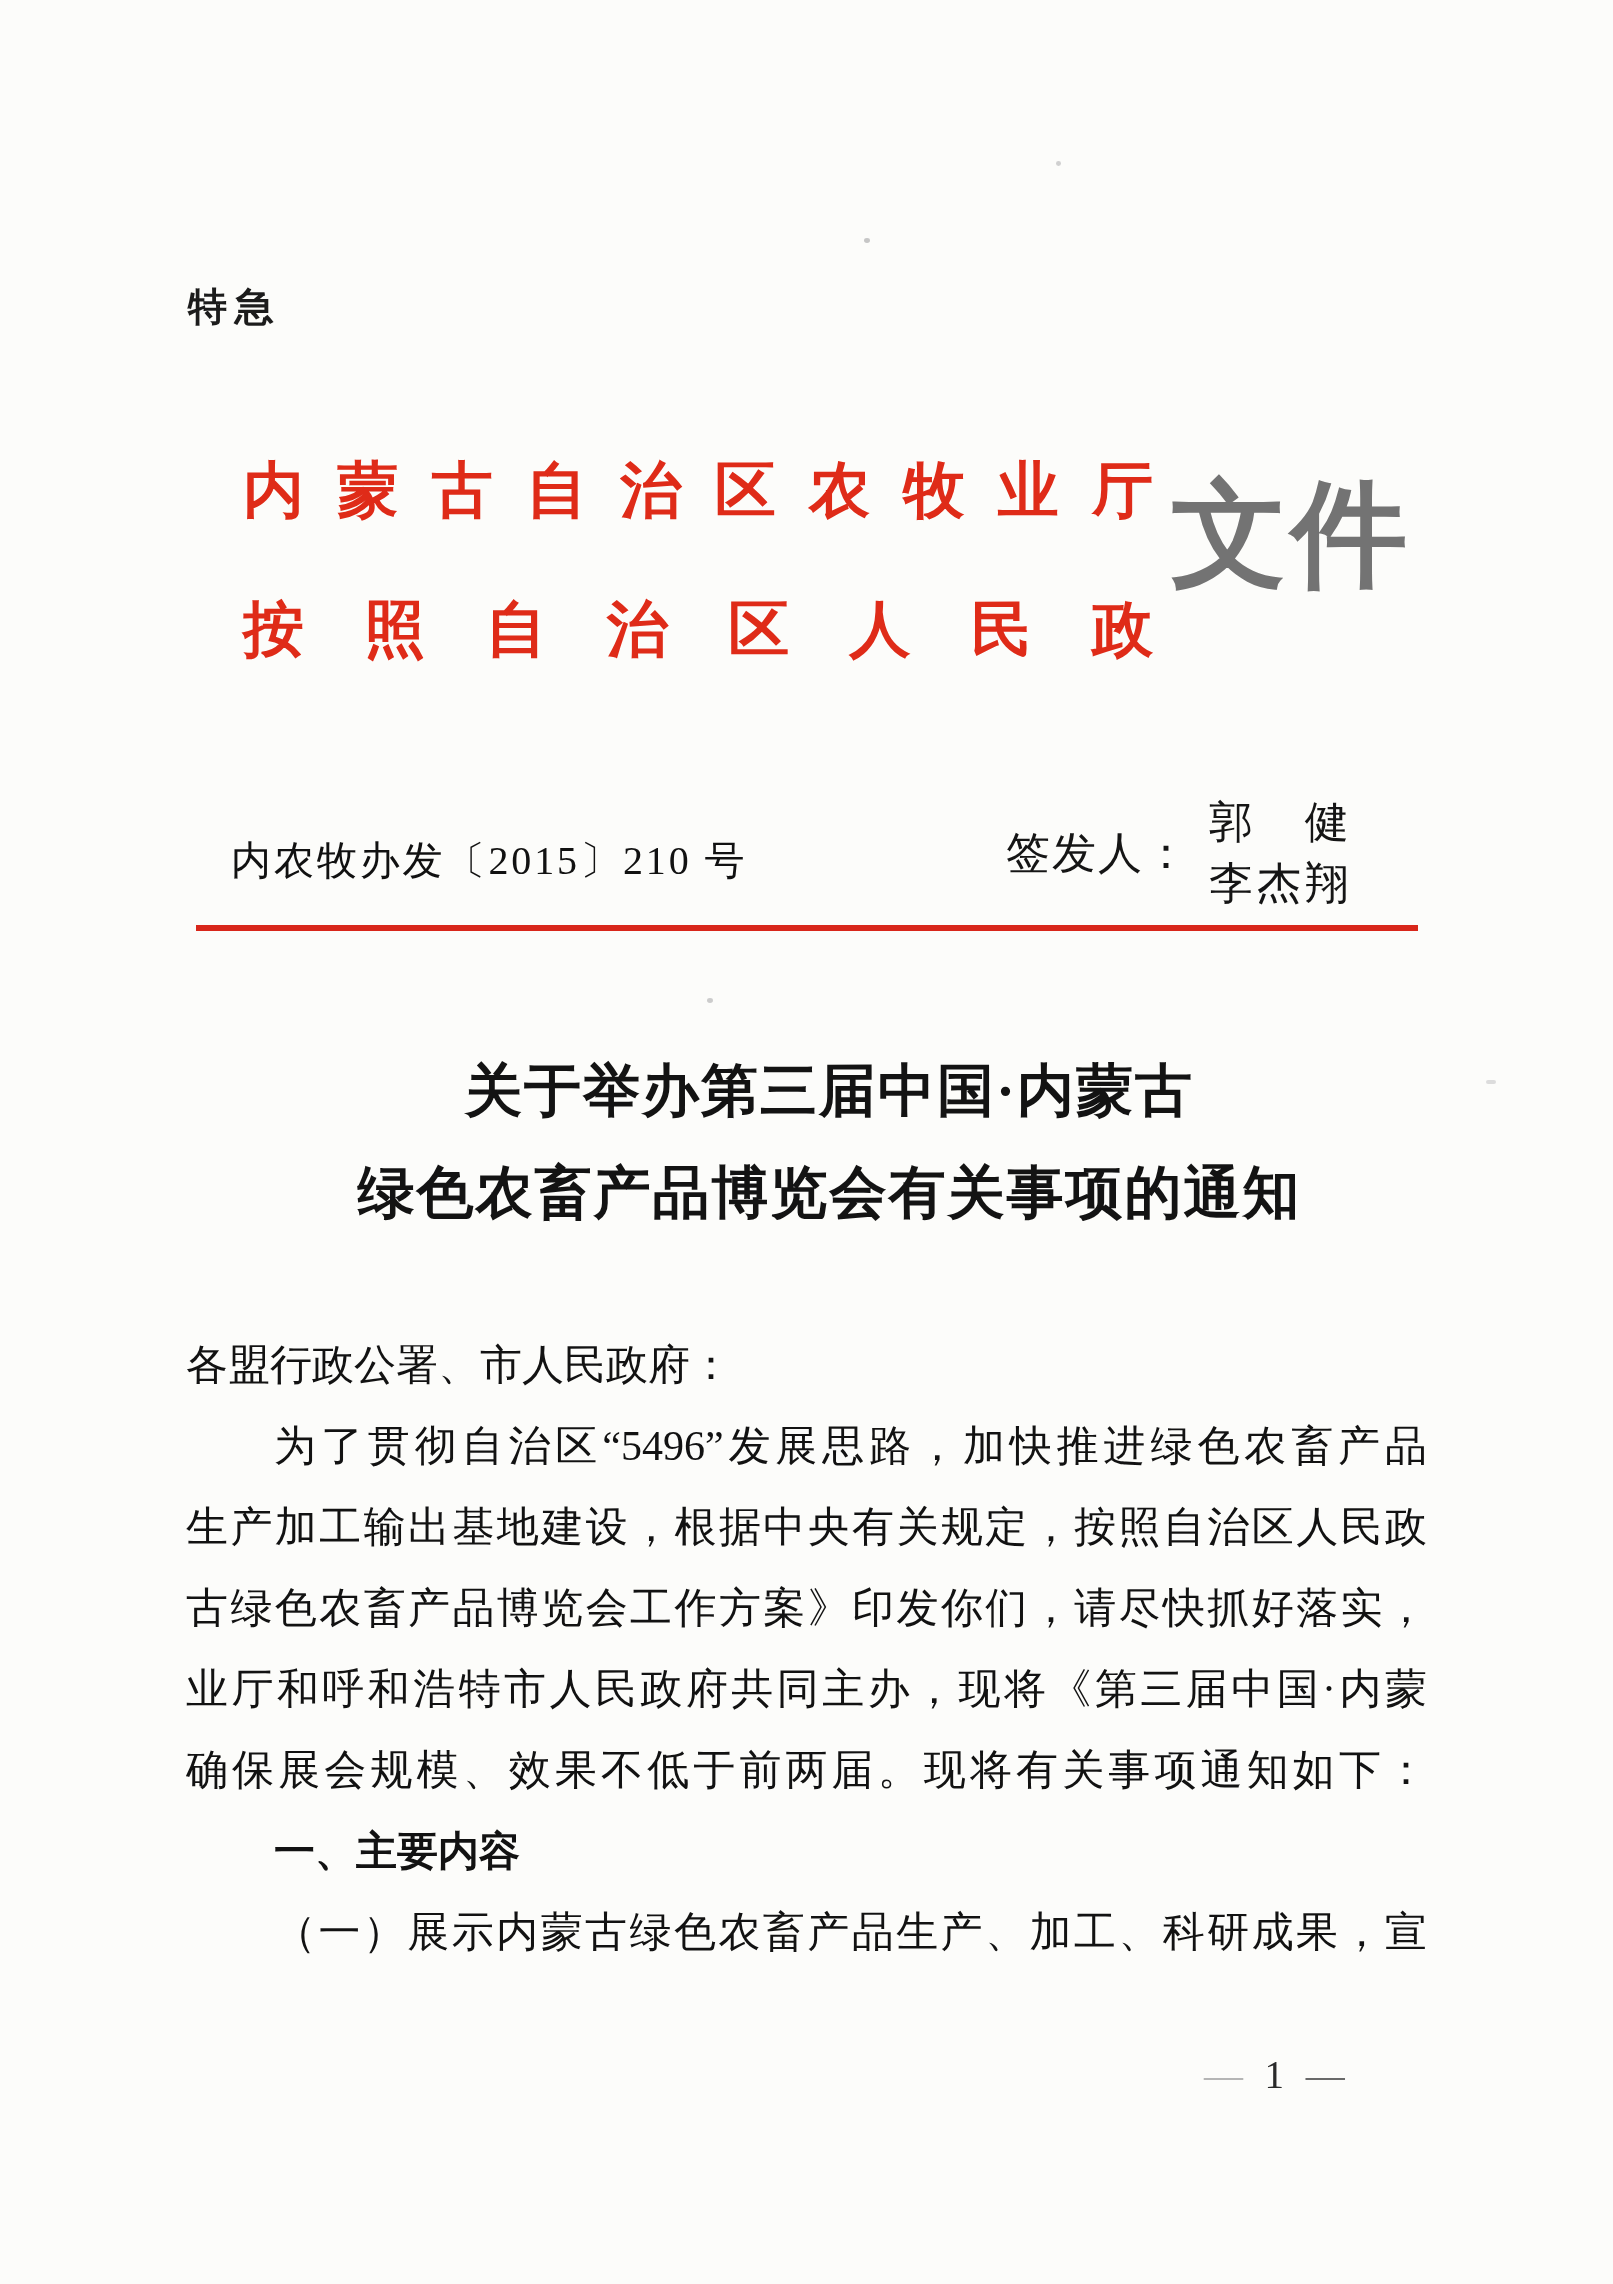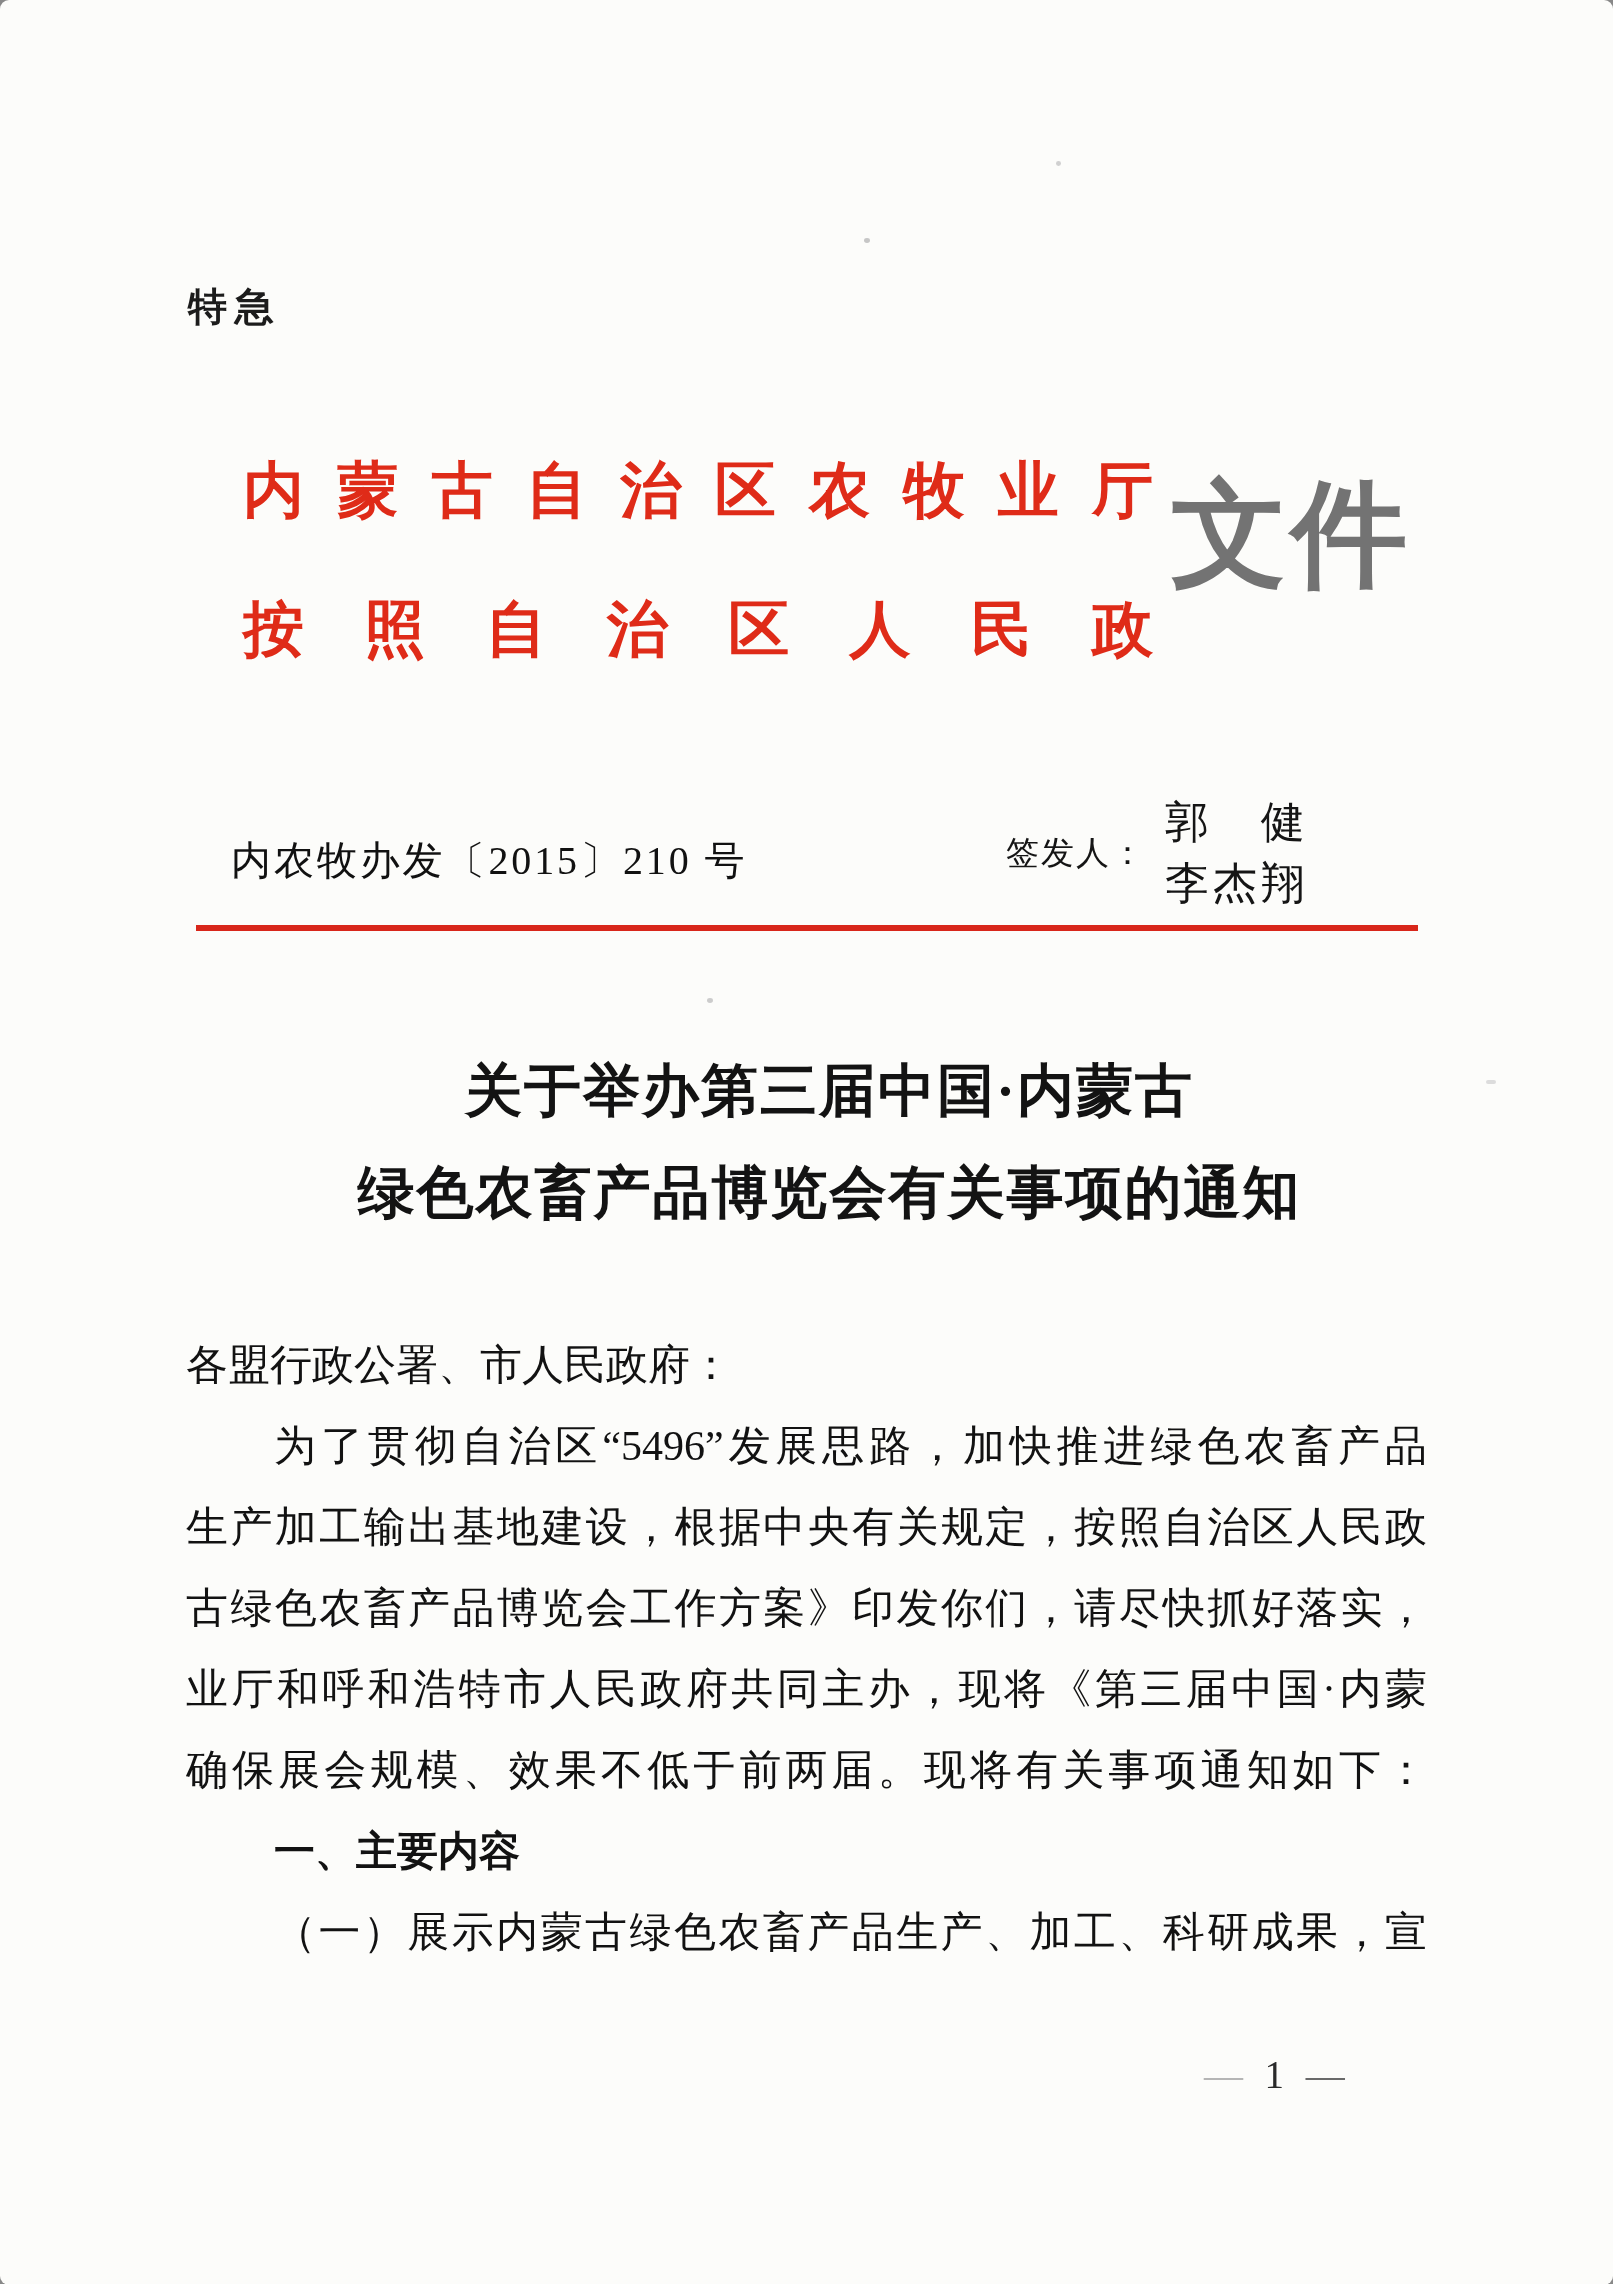--- a/index.html
+++ b/index.html
@@ -5,21 +5,20 @@
   html,body{margin:0;padding:0;}
   body{background:#888;}
   .page{
     position:relative;
     width:1613px;height:2285px;
     margin:0 auto;
     background:#fcfcfa;
     overflow:hidden;
     font-family:"Liberation Serif","DejaVu Serif",serif;
     color:#151515;
-    border-radius:9px;
   }
 
   
   .urgent{
     position:absolute;left:188px;top:280px;
     font-family:"DejaVu Sans","Liberation Sans",sans-serif;
     font-weight:bold;font-size:39px;letter-spacing:7.8px;color:#1c1c1c;
   }
 
   
@@ -40,21 +39,21 @@
 
   
   .doc-number{
     position:absolute;left:231px;top:833px;
     font-size:40px;letter-spacing:2.9px;color:#111;white-space:nowrap;
   }
   .signer{
     position:absolute;left:1006px;top:792px;
     display:flex;align-items:center;
   }
-  .signer-label{font-size:33px;letter-spacing:2px;white-space:nowrap;font-family:Liberation Serif, serif;}
+  .signer-label{font-size:44px;letter-spacing:2px;white-space:nowrap;font-family:Liberation Serif, serif;}
   .signer-names{display:flex;flex-direction:column;margin-left:19px;}
   .signer-name{font-size:44px;line-height:61px;letter-spacing:3.9px;white-space:nowrap;}
 
   .red-rule{
     position:absolute;left:196px;top:925px;width:1222px;height:5.9px;
     background:#d8261a;
   }
 
   
   .title{

